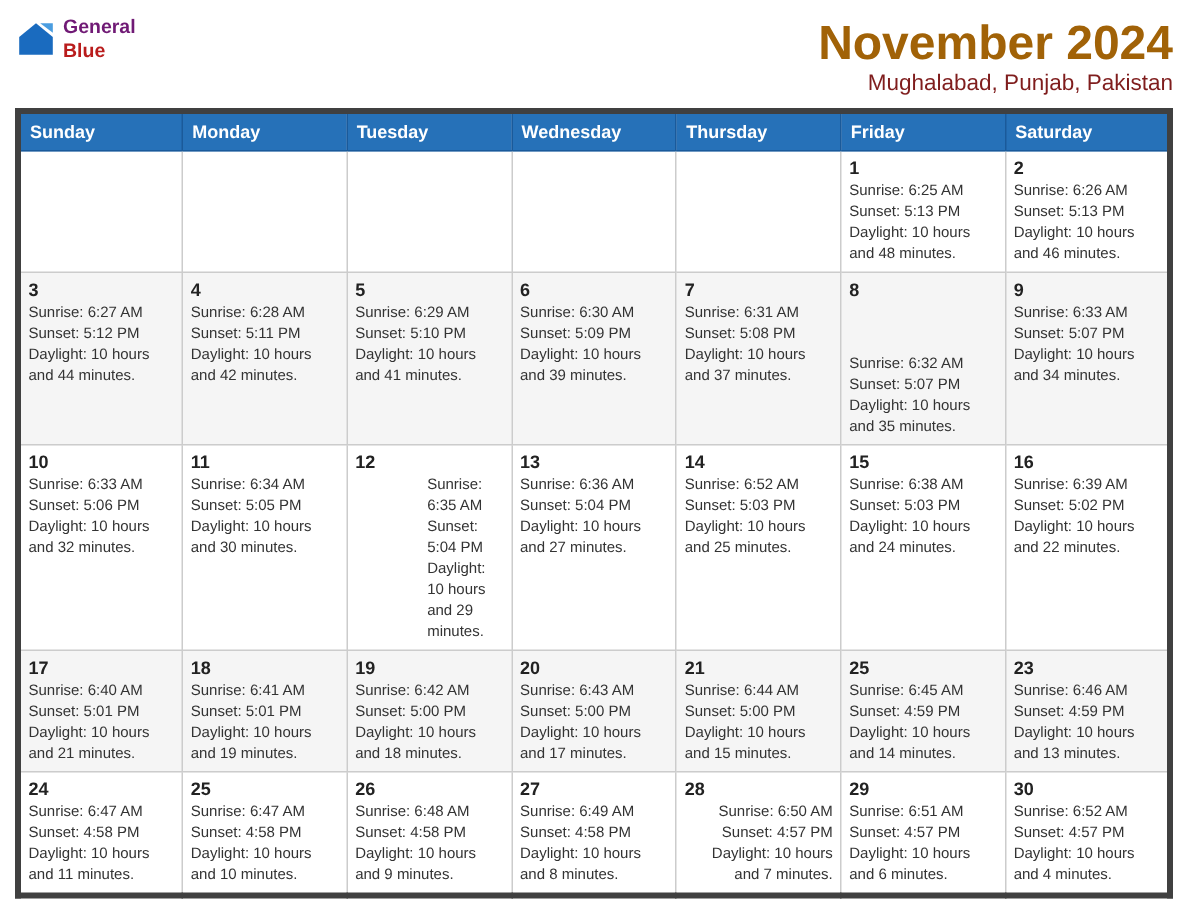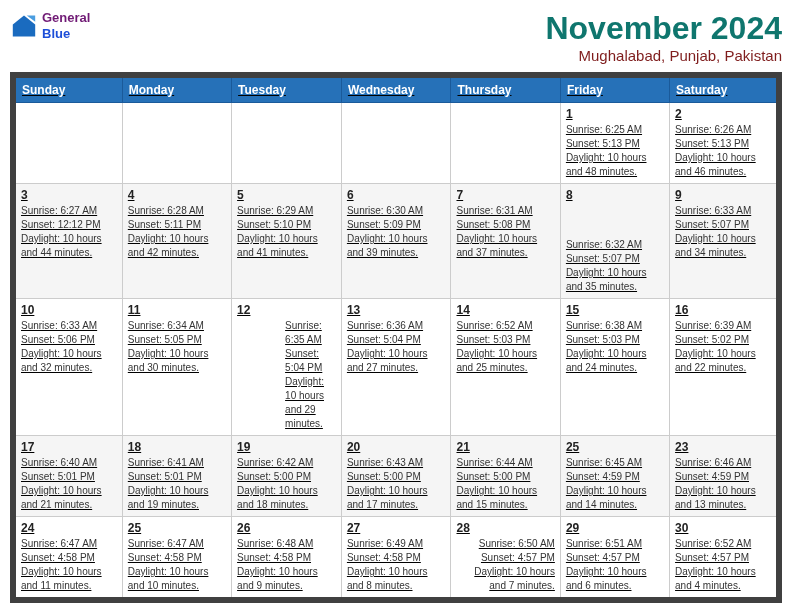--- a/index.html
+++ b/index.html
@@ -20,43 +20,42 @@
       display: flex;
       align-items: center;
       gap: 4px;
     }
     .logo-text {
       font-size: 13px;
       font-weight: bold;
       line-height: 1.2;
     }
     .logo-text span.general { color: #701a75; }
-    .logo-text span.blue { color: #1d4ed8; }
+    .logo-text span.blue { color: #b91c1c; }
     .logo-icon {
       width: 28px;
       height: 28px;
     }
     .title-block {
       text-align: right;
     }
     .title-block h1 {
       font-size: 32px;
       font-weight: bold;
-      color: #0f766e;
+      color: #a16207;
     }
     .title-block h2 {
       font-size: 15px;
       font-weight: normal;
       color: #7f1d1d;
     }
     .calendar {
       width: 100%;
       border-collapse: collapse;
-      border: 6px solid #404040;
-      text-decoration: underline;
+      border: 4px solid #404040;
     }
     .calendar th {
       background: #2671b8;
       color: #fff;
       font-size: 12px;
       font-weight: bold;
       text-align: left;
       padding: 5px 6px;
       border: 1px solid #1a5a9a;
     }
@@ -139,21 +138,21 @@
           <div class="day-info" style="white-space: pre-line;">Sunrise: 6:26 AM
 Sunset: 5:13 PM
 Daylight: 10 hours
 and 46 minutes.</div>
         </td>
       </tr>
       <tr>
         <td>
           <span class="day-number">3</span>
           <div class="day-info" style="white-space: pre-line;">Sunrise: 6:27 AM
-Sunset: 12:12 PM
+Sunset: 5:12 PM
 Daylight: 10 hours
 and 44 minutes.</div>
         </td>
         <td>
           <span class="day-number">4</span>
           <div class="day-info" style="white-space: pre-line;">Sunrise: 6:28 AM
 Sunset: 5:11 PM
 Daylight: 10 hours
 and 42 minutes.</div>
         </td>

